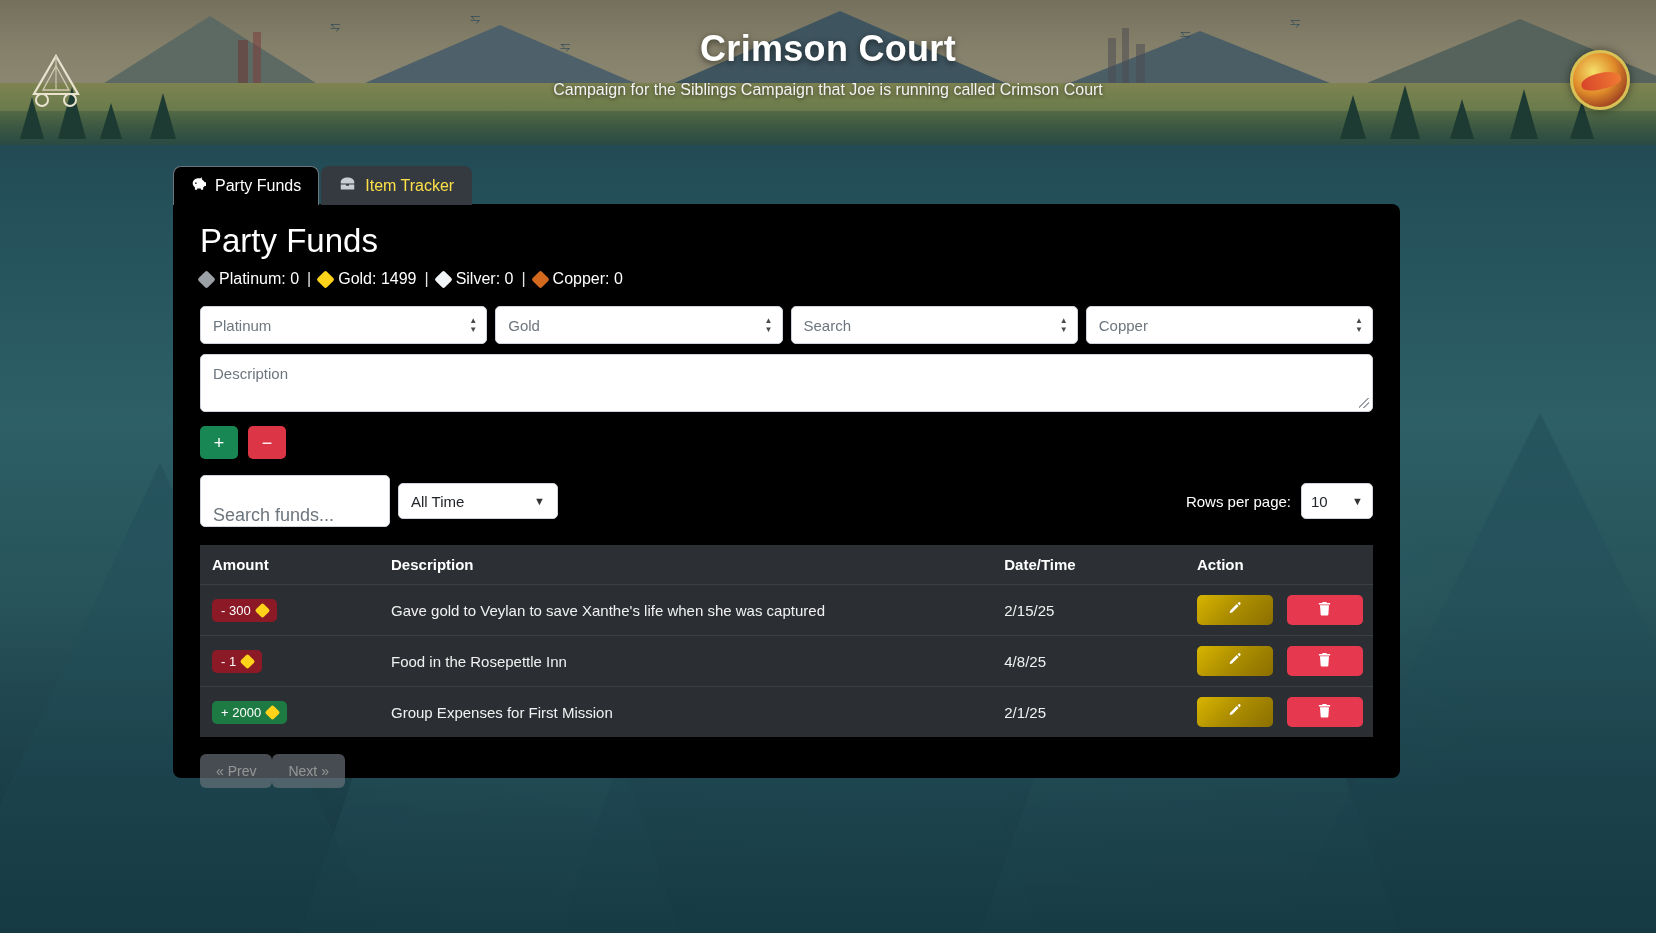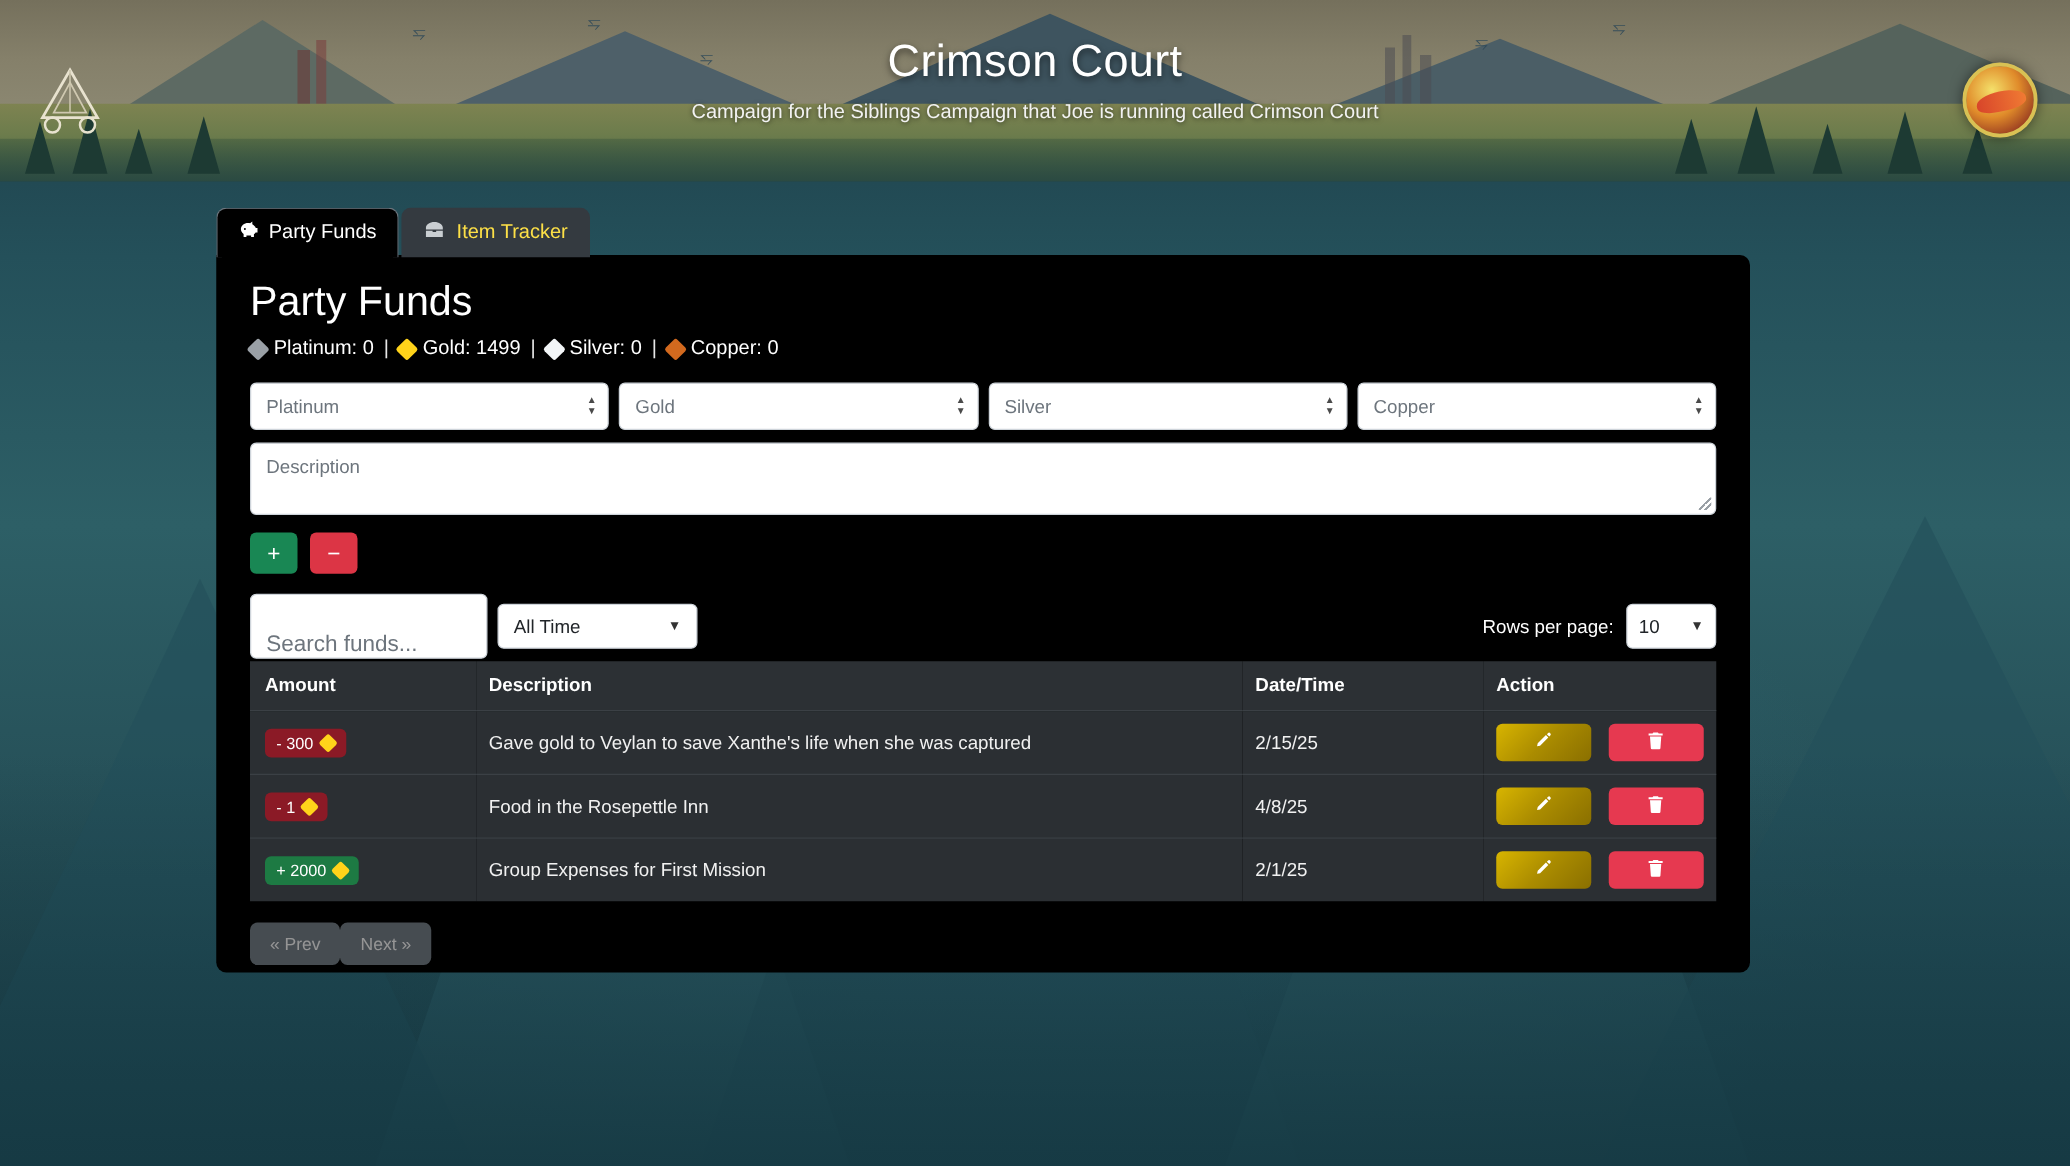--- a/index.html
+++ b/index.html
@@ -57,21 +57,21 @@
     width: 0; height: 0; border-style: solid;
     border-color: transparent transparent #1d3a33 transparent;
   }
   .b-castle { position: absolute; background: #4d4d52; opacity:.55; }
   .b-bird {
     position: absolute; color: #2b4758; font-size: 13px; line-height: 1;
     opacity: .85;
   }
   .banner-title {
     position: absolute; left: 0; right: 0; top: 28px;
-    text-align: center; color: #ffffff; font-size: 36px; font-weight: 400;
+    text-align: center; color: #ffffff; font-size: 36px; font-weight: 700;
     letter-spacing: .3px; text-shadow: 0 2px 6px rgba(0,0,0,.55);
   }
   .banner-sub {
     position: absolute; left: 0; right: 0; top: 81px;
     text-align: center; color: #f2f2f2; font-size: 16px;
     text-shadow: 0 1px 4px rgba(0,0,0,.6);
   }
   .logo-left, .logo-right {
     position: absolute; top: 50px; width: 60px; height: 60px; border-radius: 50%;
   }
@@ -179,21 +179,21 @@
   .chev { font-size: 11px; color: #333; }
   .rows-wrap { margin-left: auto; display: flex; align-items: center; gap: 10px; }
   .rows-label { color: #ffffff; font-size: 15px; }
   .rows-select {
     width: 72px; height: 36px; background: #fff; border: 1px solid #ced4da;
     border-radius: 5px; padding: 0 9px; color: #212529; font-size: 15px;
     display: flex; align-items: center; justify-content: space-between; cursor: pointer;
   }
 
   
-  table { width: calc(100% - 26px); margin: 2px 13px 0 13px; border-collapse: collapse; }
+  table { width: calc(100% - 26px); margin: 18px 13px 0 13px; border-collapse: collapse; }
   thead th {
     background: #2c3034; color: #ffffff; font-size: 15px; font-weight: bold;
     text-align: left; padding: 11px 10px;
   }
   thead th:first-child { padding-left: 12px; }
   tbody td {
     background: #2b2f33; color: #f1f1f1; font-size: 15px;
     padding: 10px 10px; border-top: 1px solid #3b4045;
   }
   tbody td:first-child { padding-left: 12px; }
@@ -346,21 +346,21 @@
         </span>
     </div>
     <div class="num-field">
       <span class="ph">Gold</span>
       <span class="spin">
           <span>▲</span>
           <span>▼</span>
         </span>
     </div>
     <div class="num-field">
-      <span class="ph">Silver</span>
+      <span class="ph">Search</span>
       <span class="spin">
           <span>▲</span>
           <span>▼</span>
         </span>
     </div>
     <div class="num-field">
       <span class="ph">Copper</span>
       <span class="spin">
           <span>▲</span>
           <span>▼</span>

